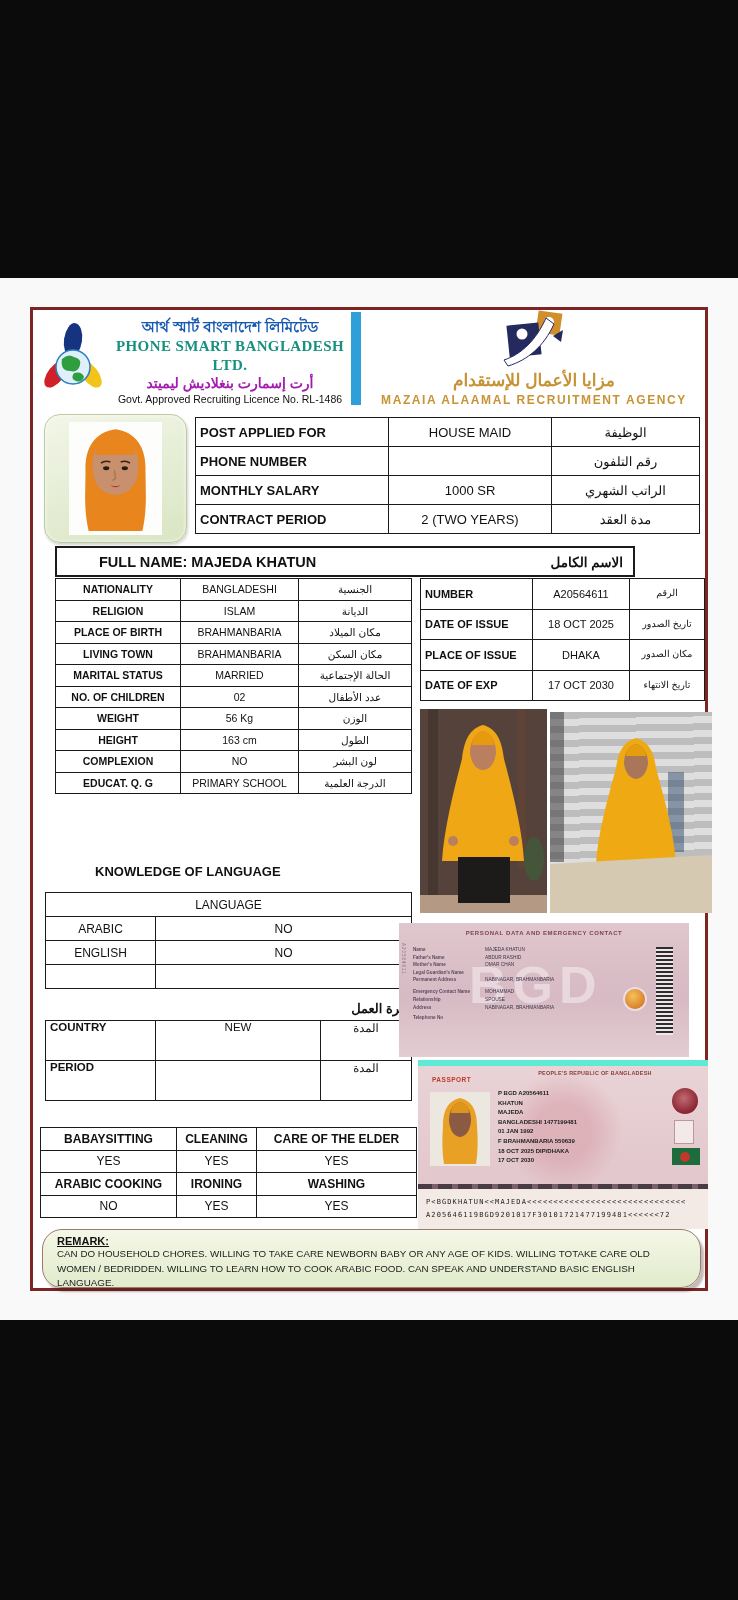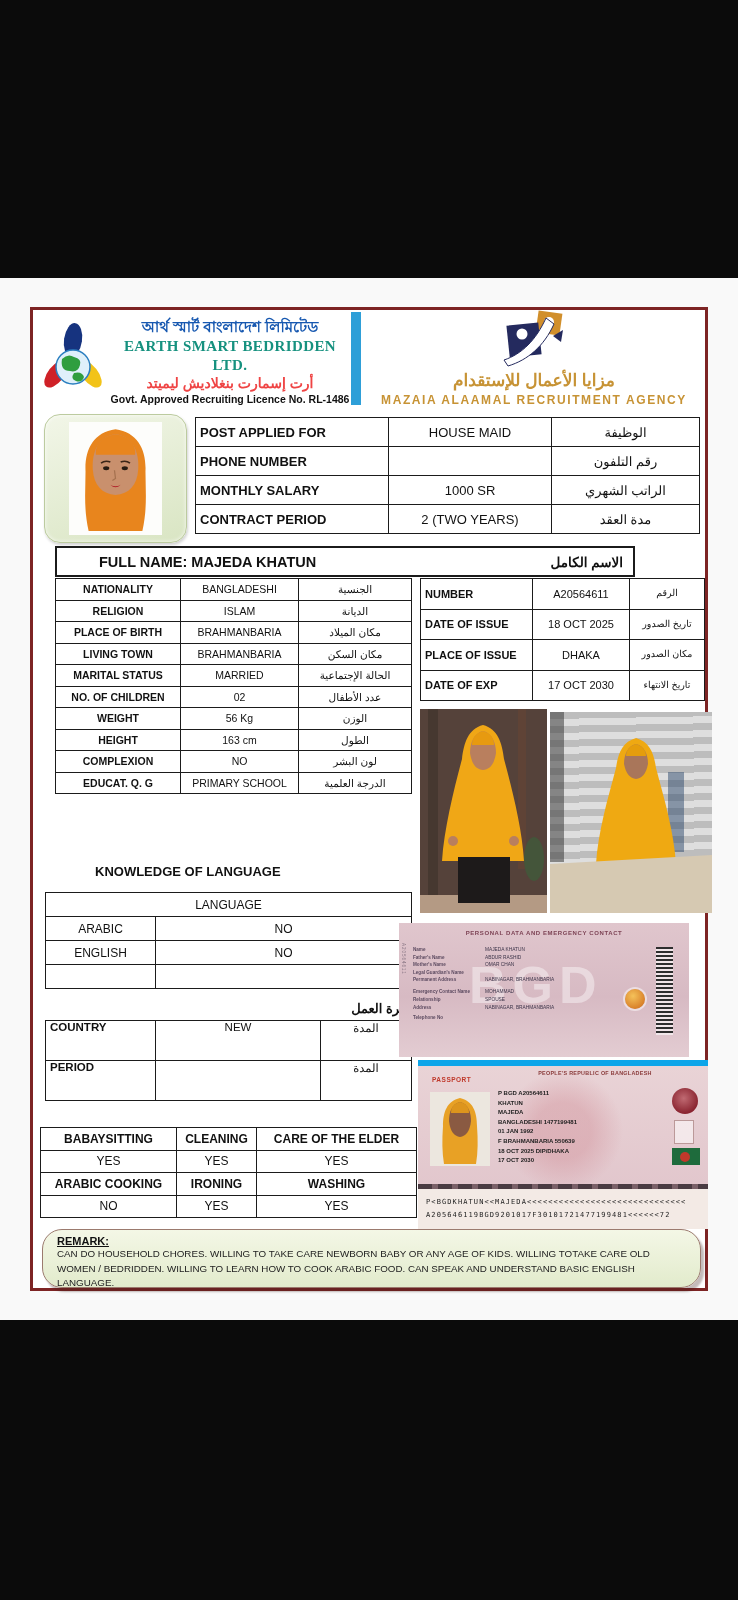--- a/index.html
+++ b/index.html
@@ -11,22 +11,22 @@
   .frame{position:absolute;left:30px;top:307px;width:678px;height:984px;background:#fff;
          border:3px solid #7d2424;box-sizing:border-box;}
   .frame-inner{position:relative;width:672px;height:978px;}
 
   
   .logo-left{position:absolute;left:4px;top:4px;width:314px;height:96px;}
   .globe{position:absolute;left:6px;top:6px;}
   .logo-left-text{position:absolute;left:72px;top:4px;width:242px;text-align:center;}
   .ll-bn{font-size:15px;font-weight:bold;color:#1758b0;line-height:1.25;}
   .ll-en{font-family:"Liberation Serif",serif;font-size:15px;font-weight:bold;color:#16917f;letter-spacing:.4px;line-height:1.25;}
-  .ll-ar{font-size:14px;font-weight:bold;color:#ef4444;line-height:1.3;}
-  .ll-lic{font-size:10.5px;font-weight:bold;color:#111;line-height:1.5;}
+  .ll-ar{font-size:14px;font-weight:bold;color:#a21caf;line-height:1.3;}
+  .ll-lic{font-size:10.5px;font-weight:normal;color:#111;line-height:1.5;}
   .bluebar{position:absolute;left:318px;top:2px;width:10px;height:93px;background:#2e9fd8;}
   .logo-right{position:absolute;left:332px;top:0px;width:338px;height:100px;text-align:center;}
   .lr-ar{font-size:17px;font-weight:bold;color:#c79335;line-height:1.1;}
   .lr-en{font-size:12px;font-weight:bold;color:#c79335;letter-spacing:1.6px;line-height:1.6;}
 
   
   table.t{border-collapse:collapse;table-layout:fixed;position:absolute;}
   table.t td{border:1.5px solid #1b1b1b;padding:0 4px;overflow:hidden;white-space:nowrap;}
   .lab{font-weight:bold;}
   .ctr{text-align:center;}
@@ -82,21 +82,21 @@
   .pp1-fields{position:absolute;left:14px;top:24px;width:230px;}
   .pp1-row{display:flex;margin-bottom:2.6px;}
   .pp1-l{width:72px;font-size:4.6px;color:#5c4a60;font-weight:bold;}
   .pp1-v{flex:1;font-size:4.8px;color:#3b3348;}
   .barcode{position:absolute;right:16px;top:24px;width:17px;height:88px;
            background:repeating-linear-gradient(180deg,#2e2e2e 0 2px,rgba(255,255,255,.6) 2px 4px);}
   .seal{position:absolute;right:44px;top:66px;width:20px;height:20px;border-radius:50%;
         background:radial-gradient(circle at 40% 35%,#f5c25a,#d9822b 70%,#b5641d);box-shadow:0 0 0 2px rgba(255,255,255,.5);}
   .pp1-edge{position:absolute;left:2px;top:20px;font-size:4.5px;color:rgba(60,50,70,.55);writing-mode:vertical-rl;letter-spacing:1px;}
 
-  .pp2{position:absolute;left:385px;top:750px;width:290px;height:169px;background:#0ea5e9;overflow:hidden;}
+  .pp2{position:absolute;left:385px;top:750px;width:290px;height:169px;background:#5eead4;overflow:hidden;}
   .pp2-main{position:absolute;left:0;top:6px;width:290px;height:118px;
             background:radial-gradient(circle at 50% 55%,rgba(205,130,140,.35) 0 28px,transparent 60px),
                        linear-gradient(180deg,#e9d3d6,#e2c7cd);}
   .pp2-hdr{position:absolute;left:70px;top:4px;width:214px;font-size:5.4px;font-weight:bold;color:#8a3a3a;text-align:center;letter-spacing:.3px;}
   .pp2-pword{position:absolute;left:14px;top:10px;font-size:6.5px;font-weight:bold;color:#c0392b;letter-spacing:.5px;}
   .pp2-photo{position:absolute;left:12px;top:26px;width:60px;height:74px;background:#ece7df;overflow:hidden;}
   .pp2-fields{position:absolute;left:80px;top:24px;width:158px;font-size:6px;color:#2f2a33;}
   .pp2-fields .r{margin-bottom:3.6px;white-space:nowrap;}
   .pp2-fields b{font-weight:bold;color:#222;}
   .pp2-emblem{position:absolute;right:10px;top:22px;width:26px;height:26px;border-radius:50%;
@@ -125,21 +125,21 @@
       <svg class="globe" width="60" height="86" viewBox="0 0 60 86">
         <ellipse cx="30" cy="20" rx="9" ry="17" fill="#16337f" transform="rotate(8 30 20)"></ellipse>
         <ellipse cx="13" cy="54" rx="8" ry="16" fill="#cf2127" transform="rotate(38 13 54)"></ellipse>
         <ellipse cx="47" cy="54" rx="8" ry="16" fill="#f2c318" transform="rotate(-38 47 54)"></ellipse>
         <circle cx="30" cy="47" r="17" fill="#dff0fa" stroke="#2b7fc0" stroke-width="1.5"></circle>
         <path d="M19,39 q6,-6 12,-2 q8,2 6,8 q-2,8 -10,6 q-10,0 -8,-12z" fill="#2f9e3f"></path>
         <path d="M31,53 q8,-2 10,4 q-2,6 -8,4 q-6,-2 -2,-8z" fill="#2f9e3f"></path>
       </svg>
       <div class="logo-left-text">
         <div class="ll-bn">আর্থ স্মার্ট বাংলাদেশ লিমিটেড</div>
-        <div class="ll-en">EARTH SMART BEDRIDDEN LTD.</div>
+        <div class="ll-en">PHONE SMART BANGLADESH LTD.</div>
         <div class="ll-ar" dir="rtl">أرت إسمارت بنغلاديش ليميتد</div>
         <div class="ll-lic">Govt. Approved Recruiting Licence No. RL-1486</div>
       </div>
     </div>
     <div class="bluebar"></div>
     <div class="logo-right">
       <svg width="66" height="58" viewBox="0 0 66 58">
         <rect x="36" y="2" width="24" height="22" fill="#d18f2b" transform="rotate(8 48 13)"></rect>
         <circle cx="48" cy="12" r="5" fill="#fff"></circle>
         <rect x="7" y="14" width="32" height="32" fill="#242a5e" transform="rotate(-6 23 30)"></rect>

